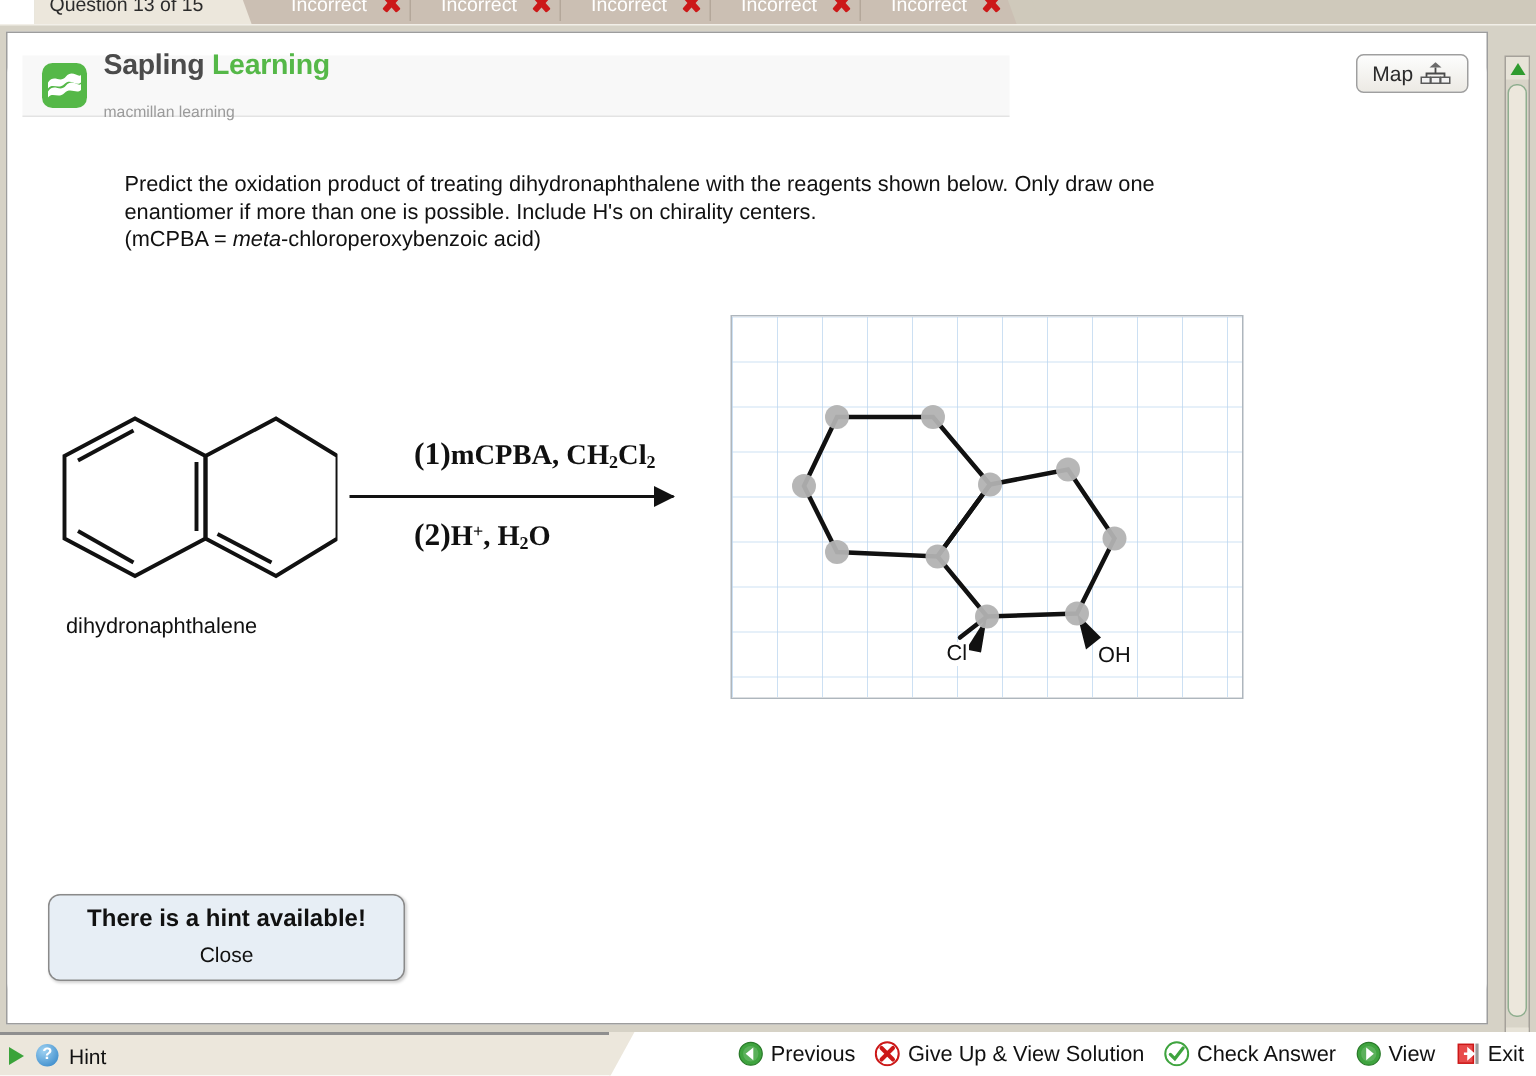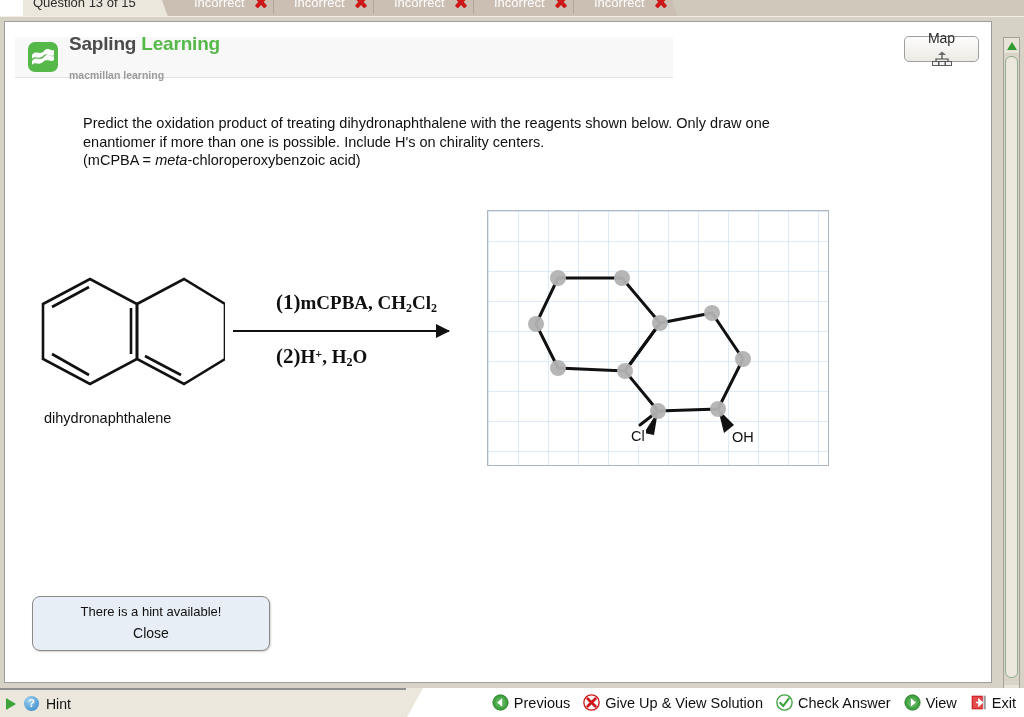--- a/index.html
+++ b/index.html
@@ -69,32 +69,31 @@
     display:flex; align-items:center;
   }
   .brandlogo {
     width:30px; height:30px; border-radius:7px; background:#55b848;
     margin-left:13px; position:relative; flex:none;
   }
   .brandlogo svg { position:absolute; left:3px; top:5px; }
   .brandtext { margin-left:11px; line-height:1; }
   .brand-title { font-size:19px; font-weight:bold; color:#4b4b4b; letter-spacing:-0.2px; }
   .brand-title .grn { color:#55b848; }
-  .brand-sub { font-size:10.5px; color:#9b9b9b; margin-top:17px;font-weight:bold; }
+  .brand-sub { font-size:10.5px; color:#9b9b9b; margin-top:17px; }
 
   
   .mapbtn {
     position:absolute; right:12px; top:14px;
     width:75px; height:26px; border-radius:5px;
     background:linear-gradient(#fdfdfd,#eceae4);
     border:1px solid #9f9f9f;
     display:flex; align-items:center; justify-content:center; gap:4px;
     font-size:14px; color:#2b2b2b;
     cursor:pointer;
-    flex-direction:column;
   }
 
   
   .qtext {
     position:absolute; left:78px; top:92px; width:868px;
     font-size:14.5px; color:#111; line-height:18.6px;
   }
   .qtext i { font-style:italic; }
 
   
@@ -132,21 +131,21 @@
   }
   .grid { position:absolute; left:0; top:0; width:100%; height:100%; }
 
   
   .hintpop {
     position:absolute; left:27px; top:574px; width:238px;
     background:#e7eef5; border:1px solid #8a8a8a; border-radius:8px;
     padding:7px 10px 9px 10px;
     box-shadow:1px 1px 2px rgba(0,0,0,.18);
   }
-  .hint-title { font-size:13px; font-weight:normal; color:#111; text-align:center; }
+  .hint-title { font-size:16px; font-weight:bold; color:#111; text-align:center; }
   .hint-body { font-size:13px; color:#111; line-height:16px; margin-top:4px; }
   .hint-close { font-size:14px; color:#111; text-align:center; margin-top:6px; cursor:pointer; }
 
   
   .divider {
     position:absolute; left:0; top:688px; width:1024px; height:29px;
     background:#ffffff;
   }
   .hintbar {
     position:absolute; left:0; top:0; width:406px; height:29px;

